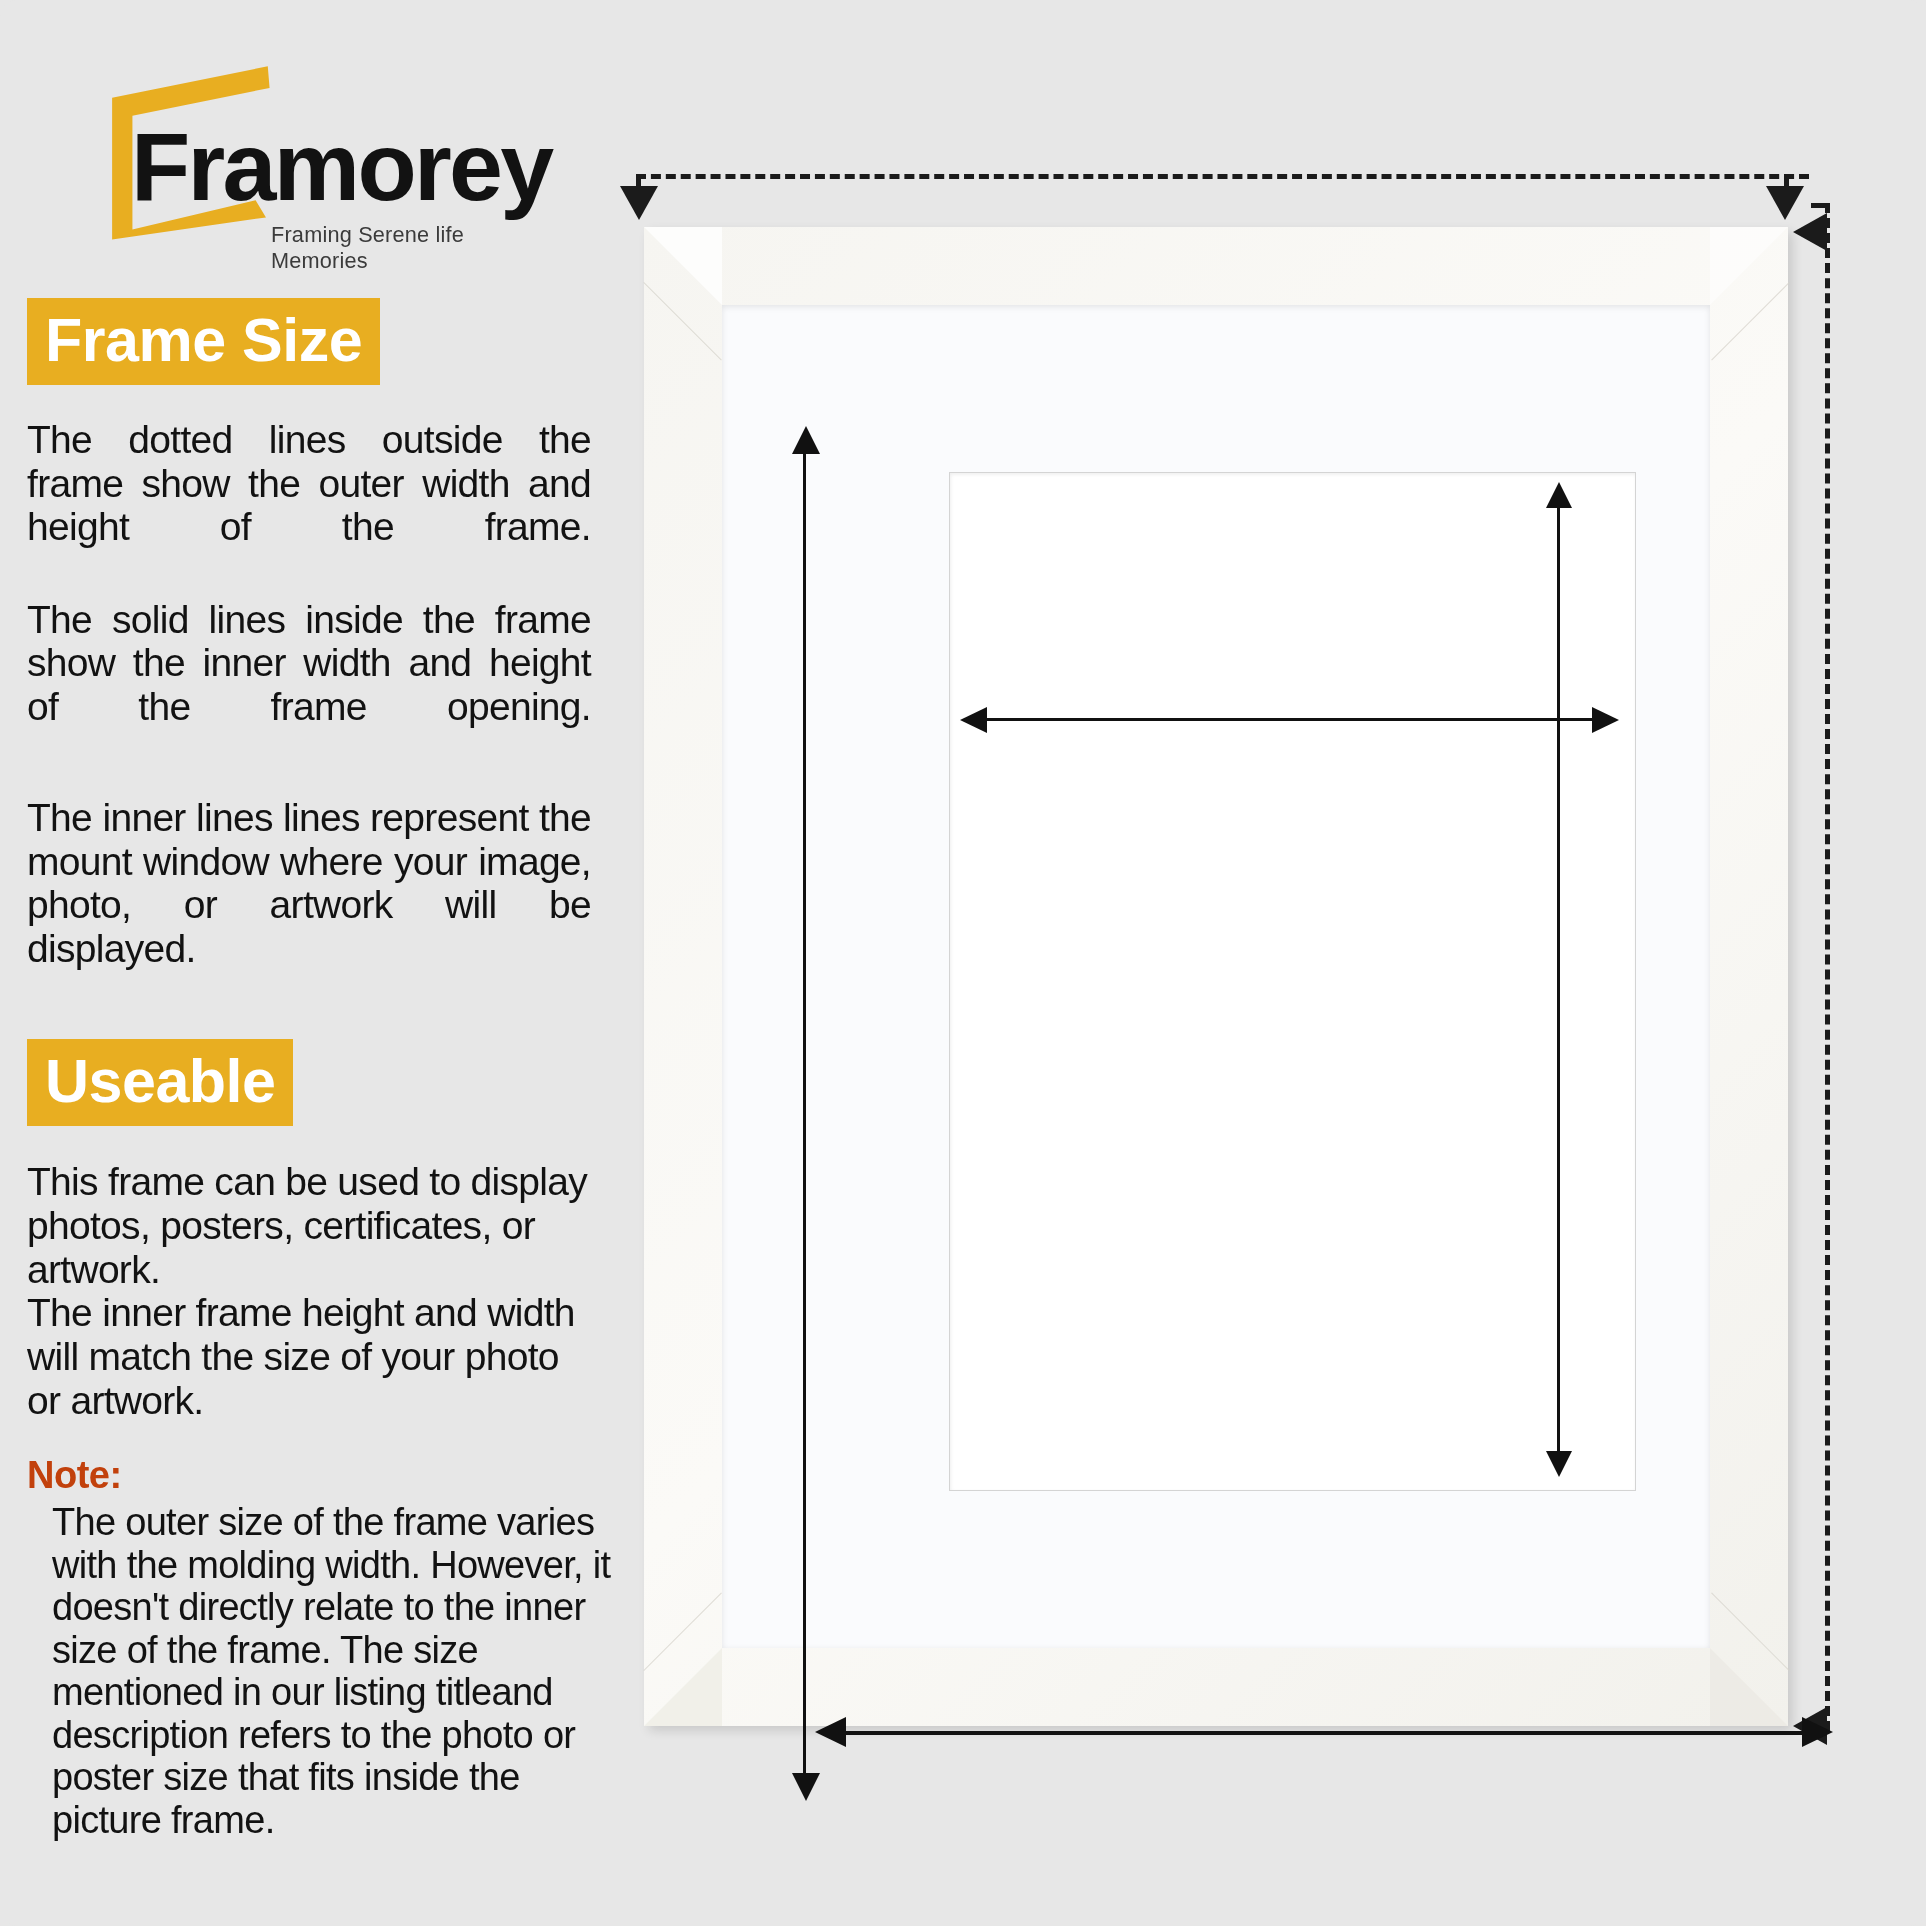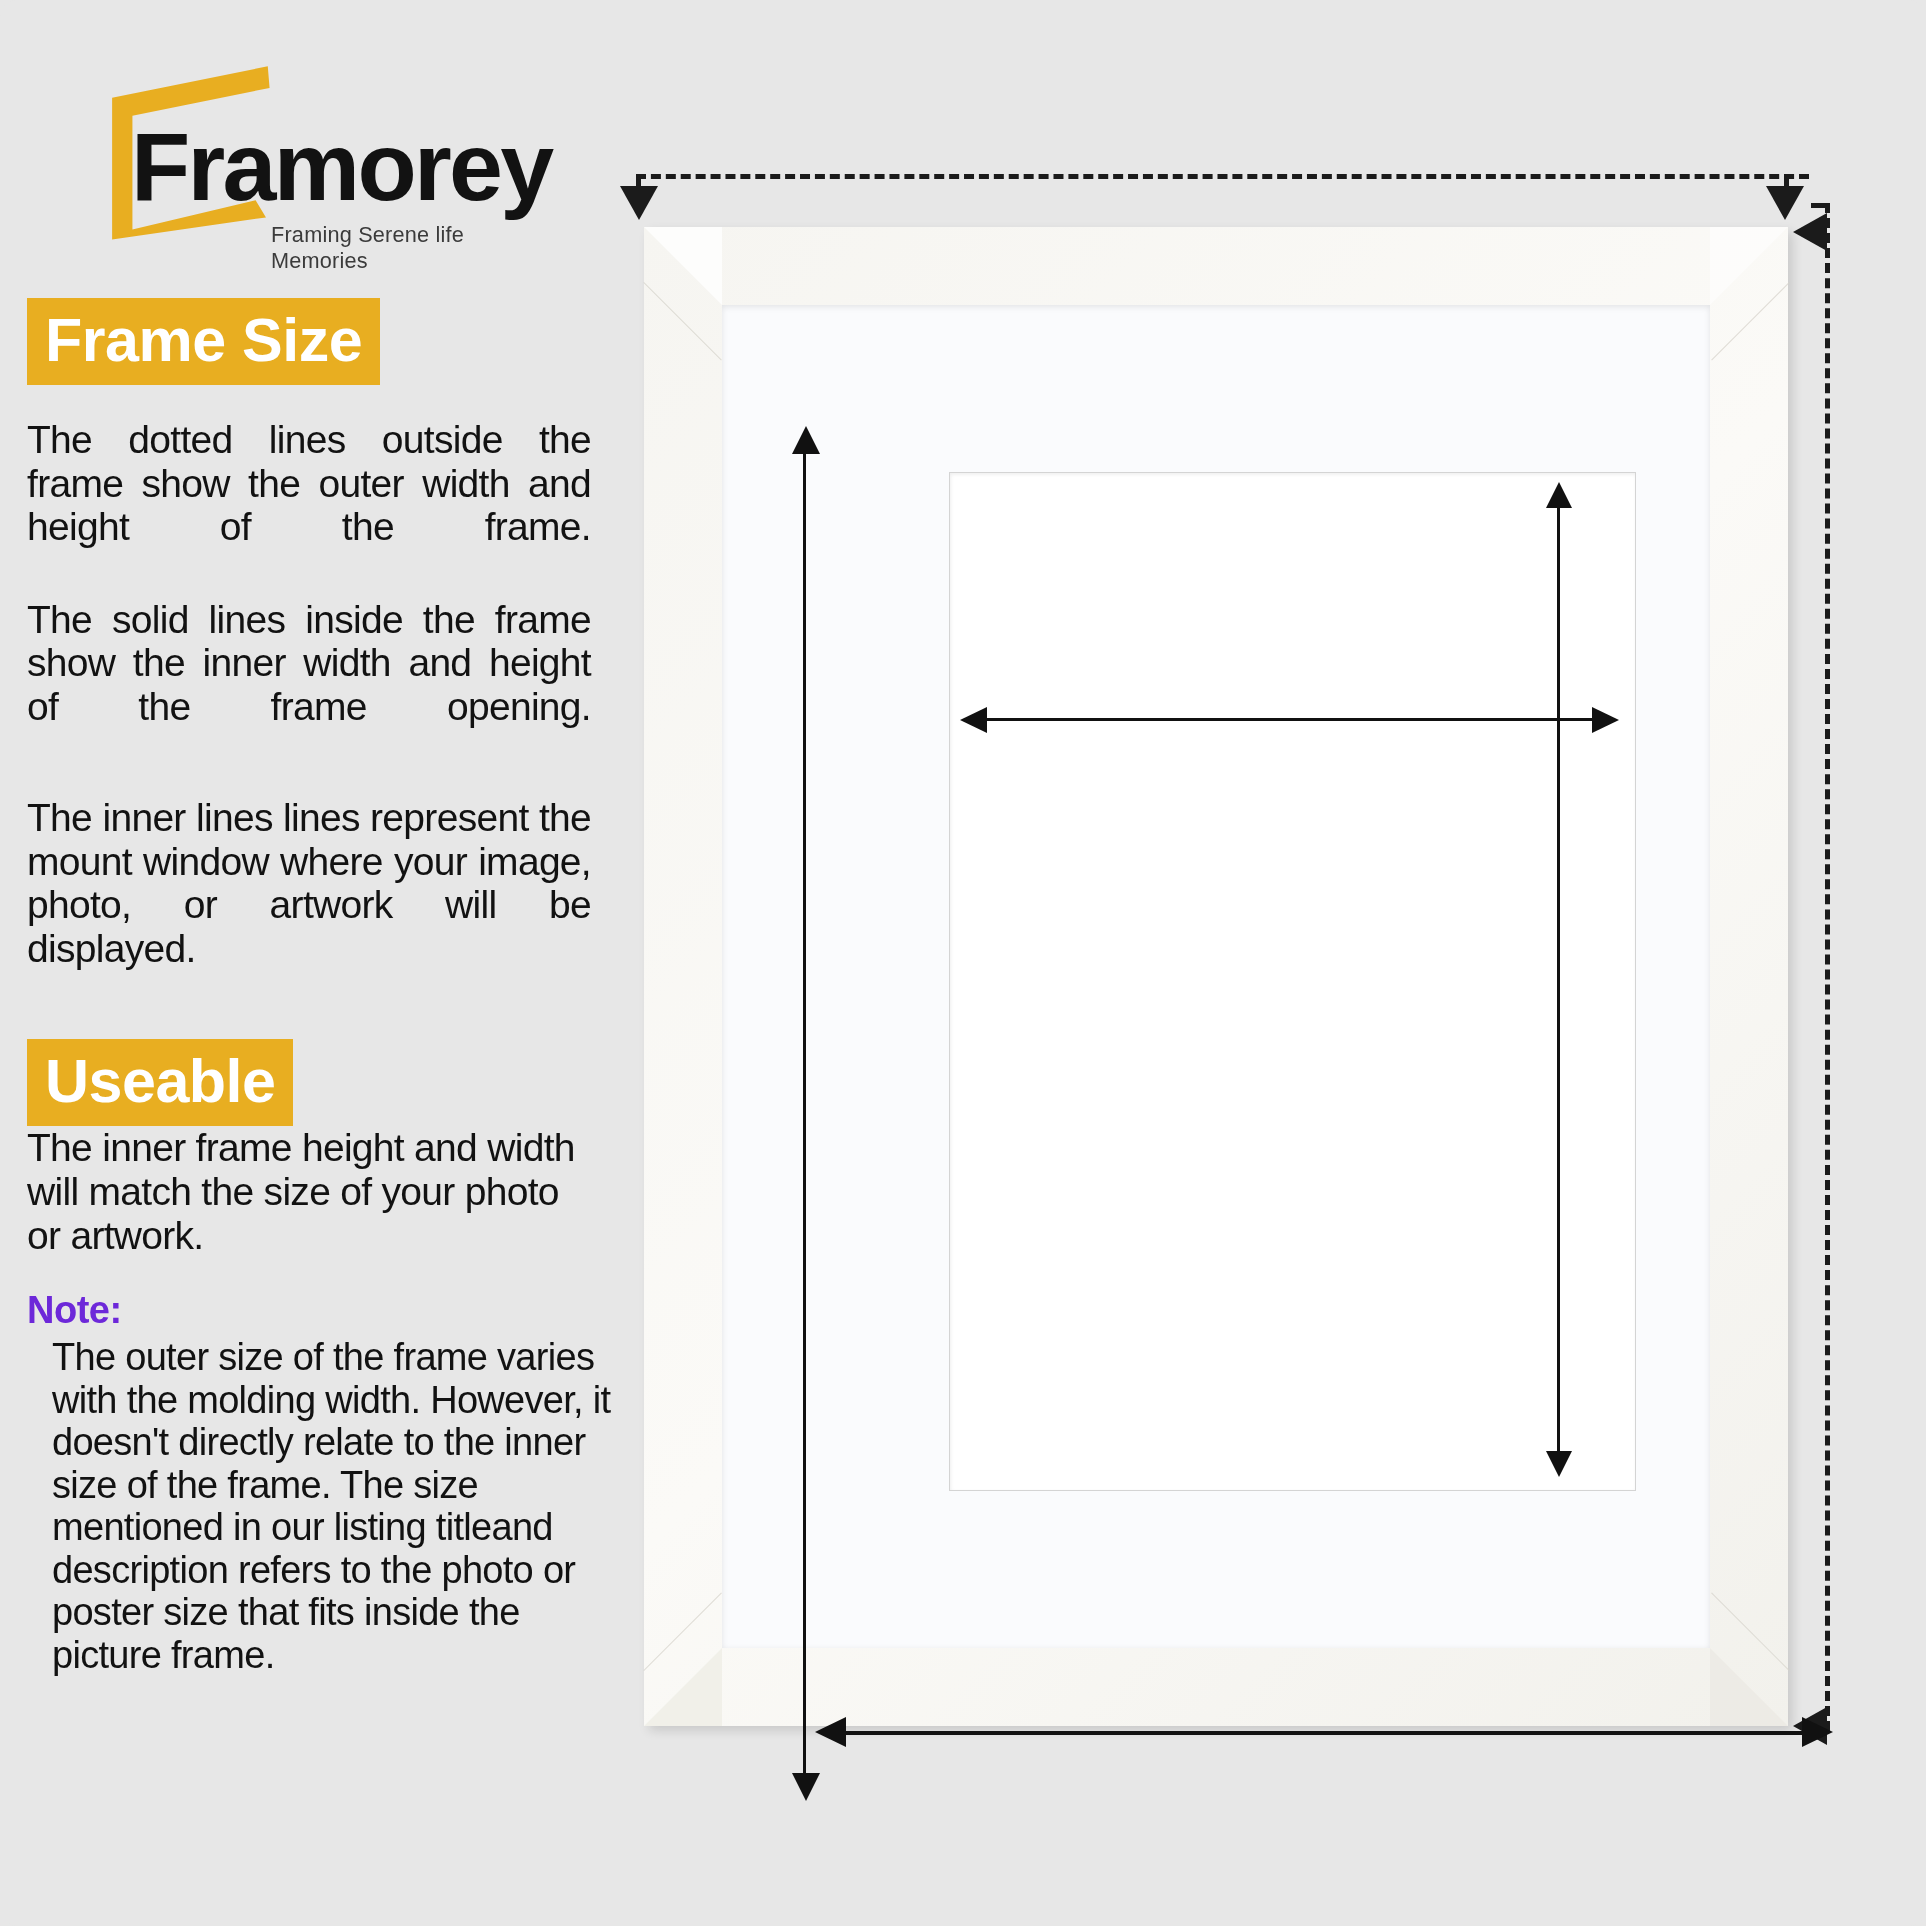--- a/index.html
+++ b/index.html
@@ -88,21 +88,21 @@
 
   .badge-useable-wrap { margin-top: 25px; }
 
   .blk-useable-p1 { margin-top: 34px; width: 569px; }
   .blk-useable-p2 { margin-top: 0px;  width: 569px; }
 
   .note-label {
     font-family: "Liberation Sans", sans-serif;
     font-weight: bold;
     font-size: 38px;
-    color: #6d28d9;
+    color: #c2410c;
     margin-top: 32px;
     letter-spacing: -0.5px;
   }
   .note-body {
     font-family: "Liberation Sans", sans-serif;
     font-size: 38px;
     line-height: 1.12;
     color: #121212;
     margin-top: 3.6px;
     width: 573px;
@@ -347,20 +347,21 @@
 
     <div>
       <div class="badge">Frame Size</div>
       <p class="para justify blk-framesize-p1">The dotted lines outside  the  frame show the outer width and height of the frame.</p>
       <p class="para justify blk-framesize-p2">The solid lines inside the frame show the inner  width  and  height  of   the frame opening.</p>
       <p class="para justify blk-framesize-p3">The  inner  lines  lines  represent  the mount  window  where  your  image, photo, or artwork will be displayed.</p>
     </div>
 
     <div class="badge-useable-wrap">
       <div class="badge">Useable</div>
+      <p class="para blk-useable-p1">This frame can be used to display photos, posters, certificates, or artwork.</p>
       <p class="para blk-useable-p2">The inner frame height and width will match the size of your photo or artwork.</p>
     </div>
 
     <div>
       <div class="note-label">Note:</div>
       <div class="note-body">The outer size of the frame varies with the molding width. However, it doesn't directly relate to the inner size of the frame. The size mentioned in our listing titleand description refers to the photo or poster size that fits inside the picture frame.</div>
     </div>
 
   </div>
 

